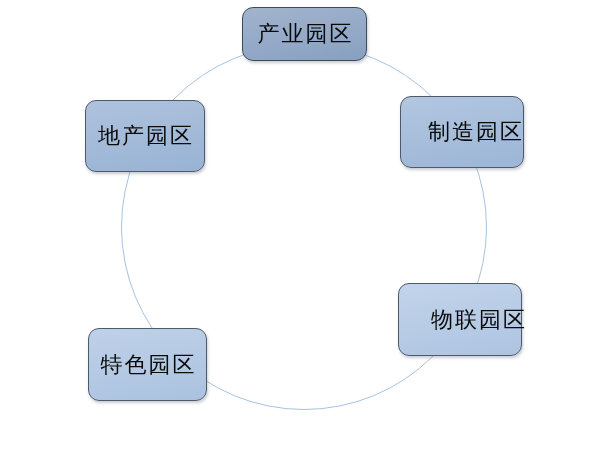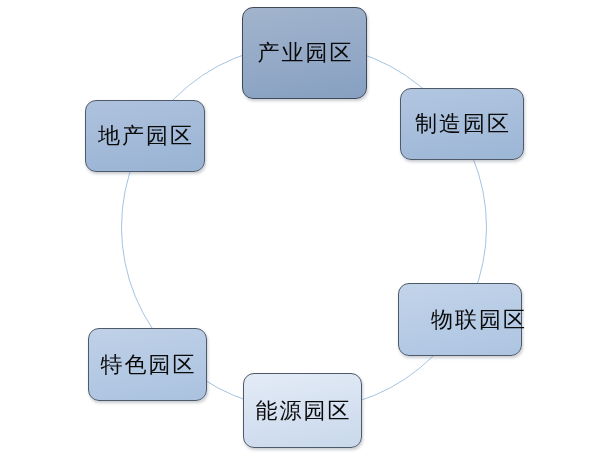--- a/index.html
+++ b/index.html
@@ -34,22 +34,22 @@
   }
   .node-label {
     color: #0a0a0a;
     font-size: 22px;
     letter-spacing: 2px;
     line-height: 1;
     white-space: nowrap;
     transform: translateX(1px);
   }
   
-  .pos-top          { left: 242px; top:   7px; width: 125px; height: 92px; }
-  .pos-top-right    { left: 400px; top:  88px; width: 124px; height: 72px; }
+  .pos-top          { left: 242px; top:   7px; width: 125px; height: 54px; }
+  .pos-top-right    { left: 400px; top:  96px; width: 124px; height: 72px; justify-content: flex-end; }
   .pos-bottom-right { left: 398px; top: 283px; width: 124px; height: 73px; padding-left: 36px; }
   .pos-bottom       { left: 243px; top: 373px; width: 119px; height: 75px; }
   .pos-bottom-left  { left:  88px; top: 284px; width: 119px; height: 73px; }
   .pos-top-left     { left:  85px; top: 100px; width: 120px; height: 72px; }
 </style>
 </head>
 <body>
 
 <div class="canvas">
 
@@ -60,23 +60,20 @@
   </div>
 
   <div class="node pos-top-right" style="background: linear-gradient(170deg, rgb(178, 198, 224), rgb(156, 182, 214)); border-color: rgb(78, 90, 103);">
     <span class="node-label">制造园区</span>
   </div>
 
   <div class="node pos-bottom-right" style="background: linear-gradient(170deg, rgb(195, 212, 234), rgb(173, 196, 225)); border-color: rgb(78, 90, 103);">
     <span class="node-label">物联园区</span>
   </div>
 
-  <div class="node pos-bottom" style="background: linear-gradient(170deg, rgb(227, 235, 246), rgb(201, 216, 236)); border-color: rgb(78, 90, 103);">
-    <span class="node-label">能源园区</span>
-  </div>
 
   <div class="node pos-bottom-left" style="background: linear-gradient(170deg, rgb(192, 209, 232), rgb(170, 194, 223)); border-color: rgb(78, 90, 103); margin-top: 44px;">
     <span class="node-label">特色园区</span>
   </div>
 
   <div class="node pos-top-left" style="background: linear-gradient(170deg, rgb(174, 194, 221), rgb(153, 179, 212)); border-color: rgb(78, 90, 103); text-align: center;">
     <span class="node-label">地产园区</span>
   </div>
 
 </div>

